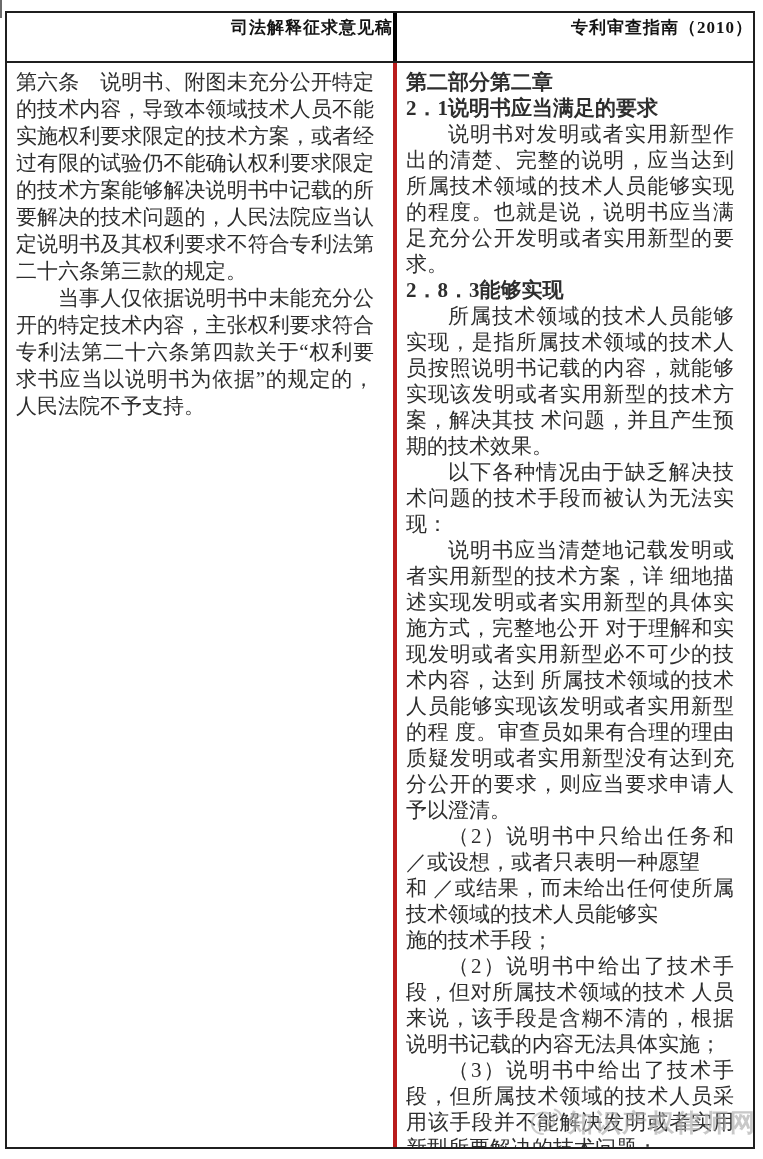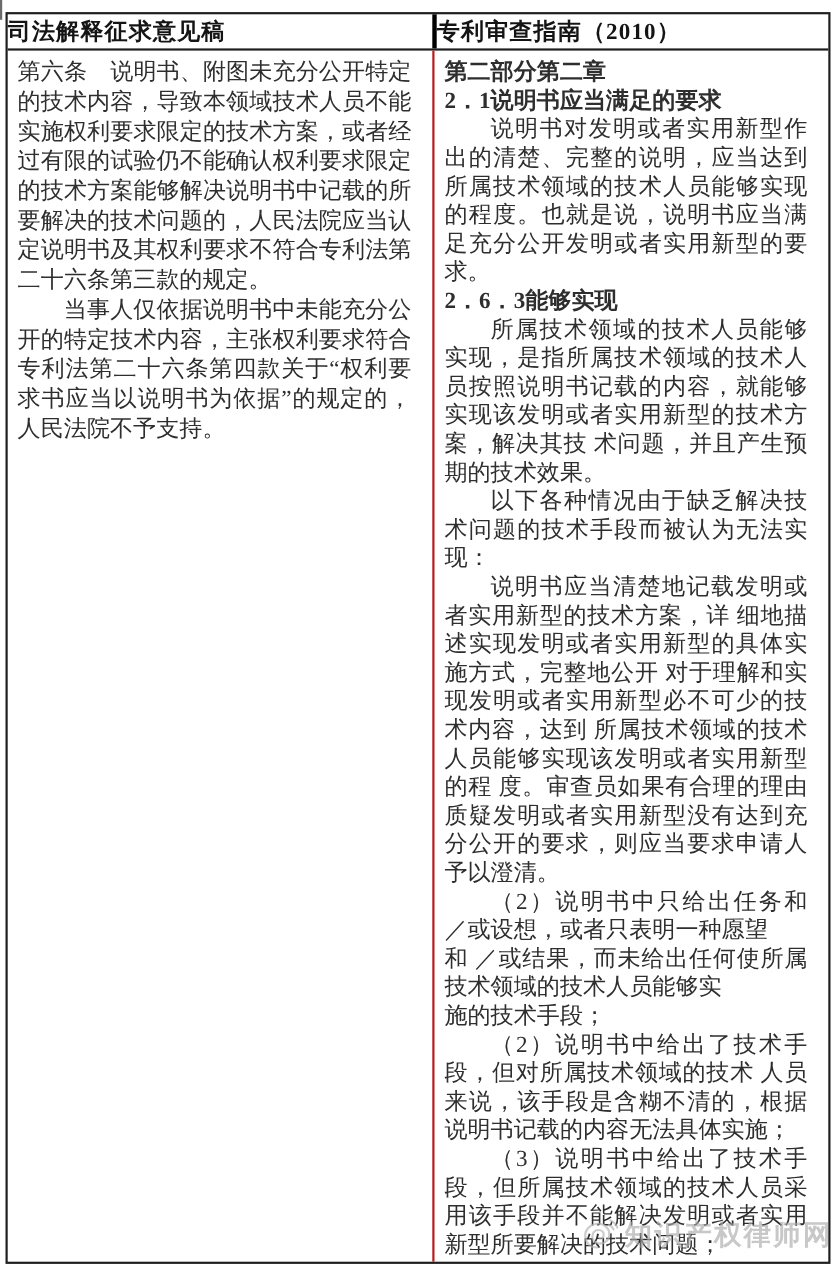--- a/index.html
+++ b/index.html
@@ -14,29 +14,29 @@
   }
   .doc-table{
     position:absolute;left:5px;top:11px;width:746px;height:1134px;
     border:2px solid #1f1f1f;display:flex;flex-direction:column;background:#fff;
   }
   .header-row{
     display:grid;grid-template-columns:386px 1fr;
     border-bottom:2px solid #1f1f1f;flex:0 0 auto;
   }
   .header-cell{
-    text-align:left;font-weight:bold;font-size:21px;line-height:28px;
-    padding:1px 0 2px;color:#141414;letter-spacing:1px;
+    text-align:right;font-weight:bold;font-size:17px;line-height:28px;
+    padding:1px 0 19px;color:#141414;letter-spacing:1px;
   }
   .header-cell.right{border-left:4px solid #000000;}
   .body-row{
     flex:1 1 auto;display:grid;grid-template-columns:386px 1fr;min-height:0;
   }
   .cell{padding:6px 19px 0 9px;color:#2e2e2e;overflow:hidden;}
-  .cell.right{border-left:2px solid #b91c1c;}
+  .cell.right{border-left:4px solid #b91c1c;}
   .cell p{
     margin:0;font-size:21px;text-align:justify;white-space:pre-line;
     color:#2e2e2e;
   }
   .cell.left p{line-height:27px;}
   .cell.right p{line-height:26px;}
   .indent{text-indent:2em;}
   .rh{
     margin:0;font-weight:bold;font-size:21px;line-height:26px;color:#141414;
     white-space:pre-line;
@@ -68,21 +68,21 @@
     <div class="cell left">
       <p>第六条　说明书、附图未充分公开特定的技术内容，导致本领域技术人员不能实施权利要求限定的技术方案，或者经过有限的试验仍不能确认权利要求限定的技术方案能够解决说明书中记载的所要解决的技术问题的，人民法院应当认定说明书及其权利要求不符合专利法第二十六条第三款的规定。</p>
       <p class="indent">当事人仅依据说明书中未能充分公开的特定技术内容，主张权利要求符合专利法第二十六条第四款关于“权利要求书应当以说明书为依据”的规定的，人民法院不予支持。</p>
     </div>
 
     <div class="cell right">
       <p class="rh">第二部分第二章</p>
       <p class="rh">2．1说明书应当满足的要求</p>
       <p class="indent">说明书对发明或者实用新型作出的清楚、完整的说明，应当达到所属技术领域的技术人员能够实现的程度。也就是说，说明书应当满足充分公开发明或者实用新型的要求。</p>
 
-      <p class="rh gap-1">2．6．3能够实现</p>
+      <p class="rh gap-1">2．8．3能够实现</p>
       <p class="indent">所属技术领域的技术人员能够实现，是指所属技术领域的技术人员按照说明书记载的内容，就能够实现该发明或者实用新型的技术方案，解决其技 术问题，并且产生预期的技术效果。</p>
 
       <p class="indent">以下各种情况由于缺乏解决技术问题的技术手段而被认为无法实现：</p>
       <p class="indent gap-2">说明书应当清楚地记载发明或者实用新型的技术方案，详 细地描述实现发明或者实用新型的具体实施方式，完整地公开 对于理解和实现发明或者实用新型必不可少的技术内容，达到 所属技术领域的技术人员能够实现该发明或者实用新型的程 度。审查员如果有合理的理由质疑发明或者实用新型没有达到充分公开的要求，则应当要求申请人予以澄清。</p>
       <p class="indent">（2）说明书中只给出任务和 ／或设想，或者只表明一种愿望
 和 ／或结果，而未给出任何使所属技术领域的技术人员能够实
 施的技术手段；</p>
       <p class="indent">（2）说明书中给出了技术手段，但对所属技术领域的技术 人员来说，该手段是含糊不清的，根据说明书记载的内容无法具体实施；</p>
       <p class="indent">（3）说明书中给出了技术手段，但所属技术领域的技术人员采用该手段并不能解决发明或者实用新型所要解决的技术问题；</p>
     </div>

